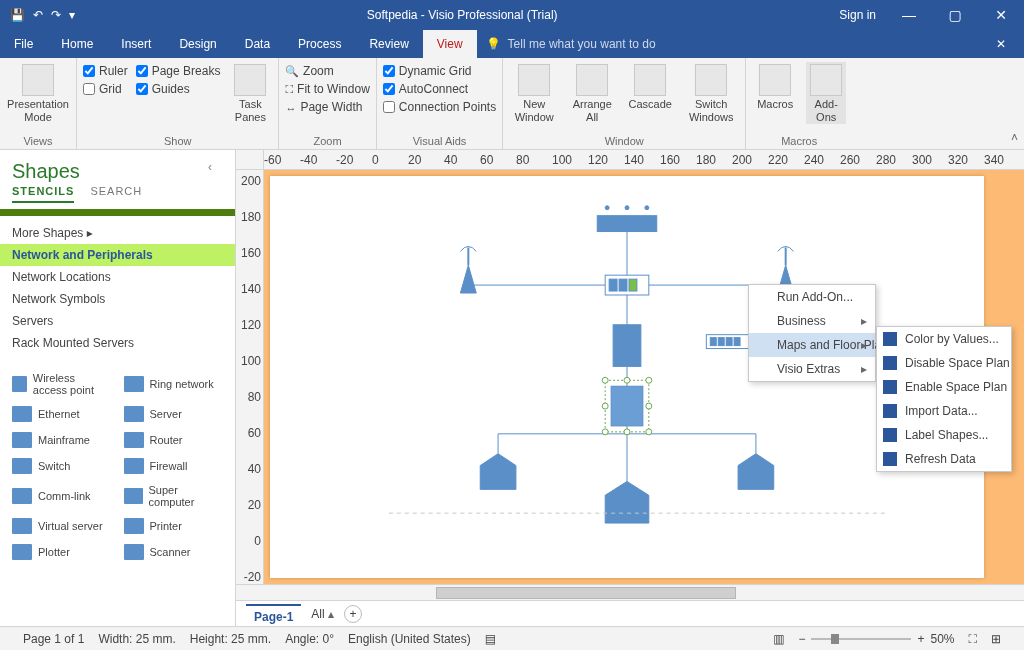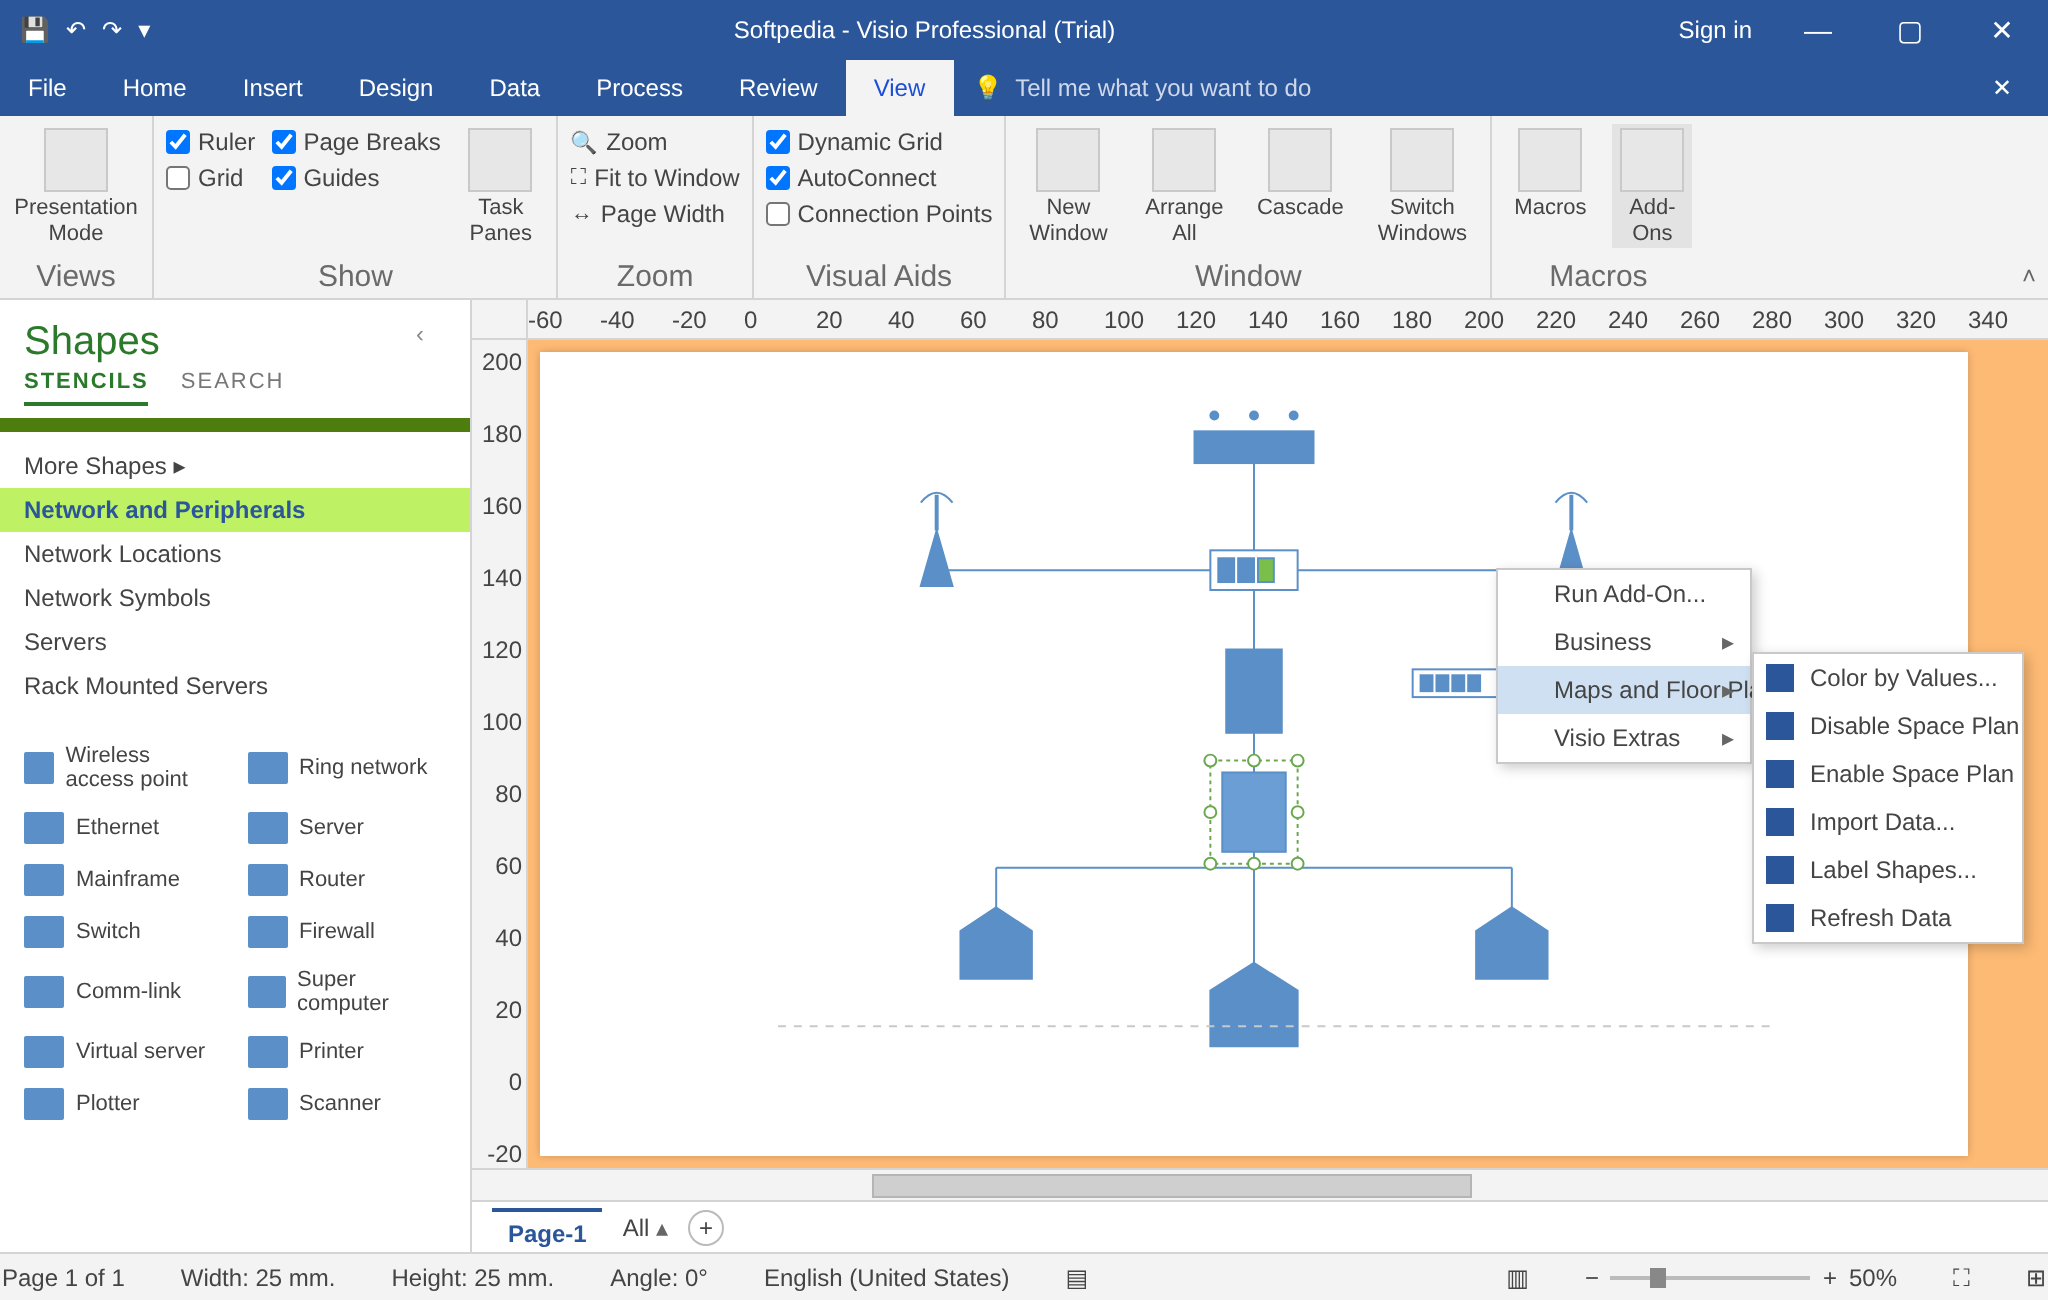--- a/index.html
+++ b/index.html
@@ -6,29 +6,29 @@
 html,body{width:1024px;height:650px;overflow:hidden;background:#fff}
 .titlebar{height:30px;background:#2b579a;display:flex;align-items:center;color:#fff}
 .titlebar .qat{display:flex;gap:8px;padding:0 10px;color:#fff}
 .titlebar .qat span{color:#fff;cursor:pointer}
 .titlebar .title{flex:1;text-align:center;color:#fff;font-size:12px}
 .titlebar .wc{display:flex;align-items:center;color:#fff}
 .titlebar .wc span{width:46px;text-align:center;color:#fff;font-size:14px;cursor:pointer}
 .titlebar .signin{color:#fff;margin-right:10px;cursor:pointer}
 .menubar{height:28px;background:#2b579a;display:flex;align-items:stretch;color:#fff}
 .menubar .tab{padding:0 14px;display:flex;align-items:center;color:#fff;cursor:pointer}
-.menubar .tab.active{background:#f3f3f3;color:#1d4ed8}
+.menubar .tab.active{background:#f3f3f3;color:#b91c1c}
 .menubar .tell{flex:1;display:flex;align-items:center;gap:6px;padding:0 10px;color:#cfd8ea}
 .menubar .tell span{color:#cfd8ea}
 .menubar .tell .bulb{color:#cfd8ea}
 .menubar .close{width:46px;display:flex;align-items:center;justify-content:center;color:#fff;cursor:pointer}
 .ribbon{height:92px;background:#f3f3f3;border-bottom:1px solid #d4d4d4;display:flex;position:relative}
 .group{border-right:1px solid #d4d4d4;display:flex;flex-direction:column;padding:4px 6px 0 6px}
 .group .body{flex:1;display:flex;gap:8px;align-items:flex-start}
-.group .lbl{text-align:center;font-size:15px;color:#6a6a6a;padding:2px 0}
+.group .lbl{text-align:center;font-size:11px;color:#6a6a6a;padding:2px 0}
 .bigbtn{display:flex;flex-direction:column;align-items:center;justify-content:flex-start;width:64px;cursor:pointer;padding-top:2px}
 .bigbtn .ic{width:32px;height:32px;background:#e7e7e7;border:1px solid #c9c9c9;margin-bottom:2px}
 .bigbtn .tx{text-align:center;font-size:11px;line-height:13px;color:#444}
 .chkcol{display:flex;flex-direction:column;gap:4px;padding-top:2px}
 .chk{display:flex;align-items:center;gap:4px;font-size:11px;cursor:pointer}
 .chk input{width:12px;height:12px}
 .ribbon .collapse{position:absolute;right:6px;bottom:4px;color:#666;cursor:pointer}
 .workarea{display:flex;height:476px;position:relative}
 .shapes{width:236px;border-right:1px solid #d4d4d4;background:#fff;display:flex;flex-direction:column}
 .shapes h1{font-size:20px;font-weight:400;color:#2b7a2b;padding:10px 12px 2px}
@@ -52,21 +52,21 @@
 .ruler-v span{position:absolute;right:2px}
 .cv{flex:1;display:flex}
 .page{flex:1;margin:6px 40px 6px 6px;background:#fff;box-shadow:0 0 4px rgba(0,0,0,.2);position:relative;overflow:hidden}
 .page svg{position:absolute;inset:0}
 .scroll-h{height:16px;background:#f3f3f3;border-top:1px solid #d4d4d4;display:flex;align-items:center}
 .scroll-h .thumb{height:12px;background:#cfcfcf;border:1px solid #b5b5b5;margin-left:200px;width:300px}
 .pagetabs{height:26px;background:#fff;border-top:1px solid #d4d4d4;display:flex;align-items:center;gap:10px;padding:0 10px}
 .pagetabs .pt{font-size:12px;color:#2b579a;font-weight:600;border-top:2px solid #2b579a;padding:4px 8px 0;cursor:pointer}
 .pagetabs .all{font-size:12px;color:#666;cursor:pointer}
 .pagetabs .add{width:18px;height:18px;border:1px solid #bbb;border-radius:50%;display:flex;align-items:center;justify-content:center;cursor:pointer}
-.statusbar{height:24px;background:#f3f3f3;border-top:1px solid #d4d4d4;display:flex;align-items:center;padding:0 1px;font-size:11px;color:#555;gap:28px}
+.statusbar{height:24px;background:#f3f3f3;border-top:1px solid #d4d4d4;display:flex;align-items:center;padding:0 23px;font-size:11px;color:#555;gap:14px}
 .statusbar .spacer{flex:1}
 .statusbar .zoom{display:flex;align-items:center;gap:6px}
 .statusbar .slider{width:100px;height:2px;background:#bbb;position:relative}
 .statusbar .slider .kn{position:absolute;left:20px;top:-4px;width:8px;height:10px;background:#888}
 .menu{position:absolute;background:#fff;border:1px solid #c9c9c9;box-shadow:2px 2px 6px rgba(0,0,0,.2);font-size:12px}
 .menu .mi{padding:5px 26px 5px 28px;cursor:pointer;position:relative;white-space:nowrap}
 .menu .mi.hov{background:#cfe0f2}
 .menu .mi .arr{position:absolute;right:8px;top:5px;color:#666}
 .menu .mi .mic{position:absolute;left:6px;top:5px;width:14px;height:14px;background:#2b579a}
 #menu1{left:748px;top:134px;width:128px}

